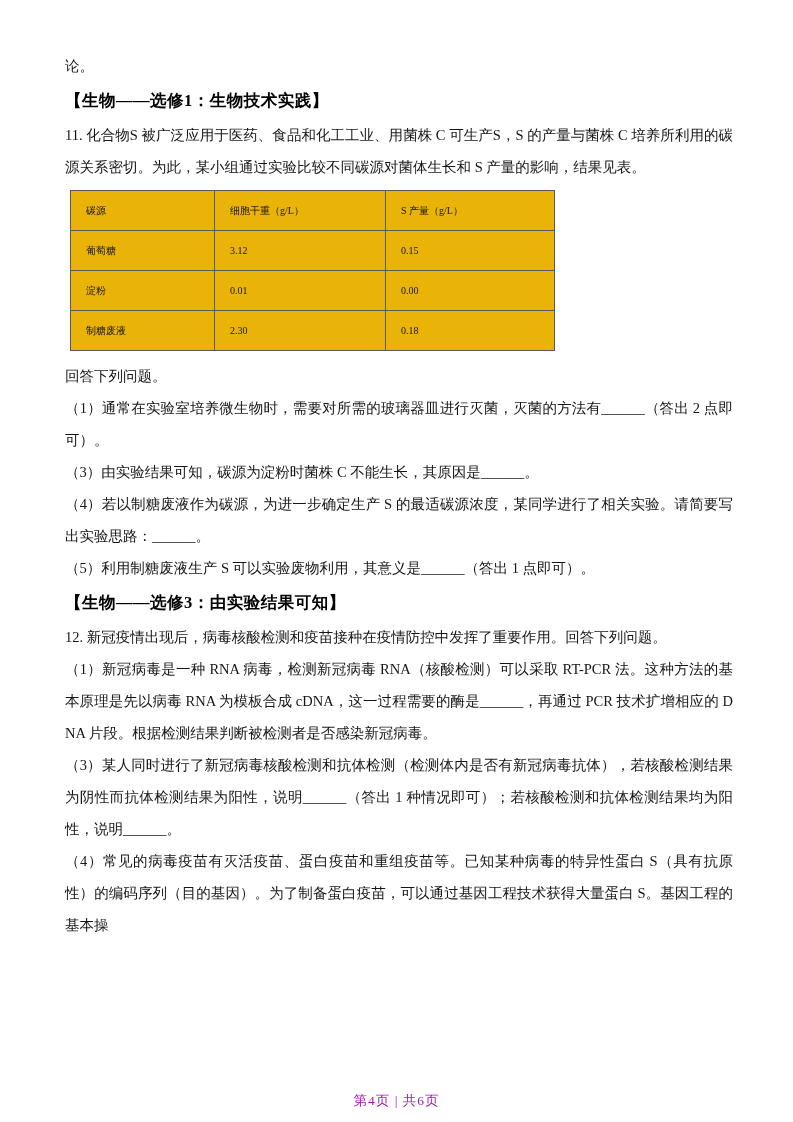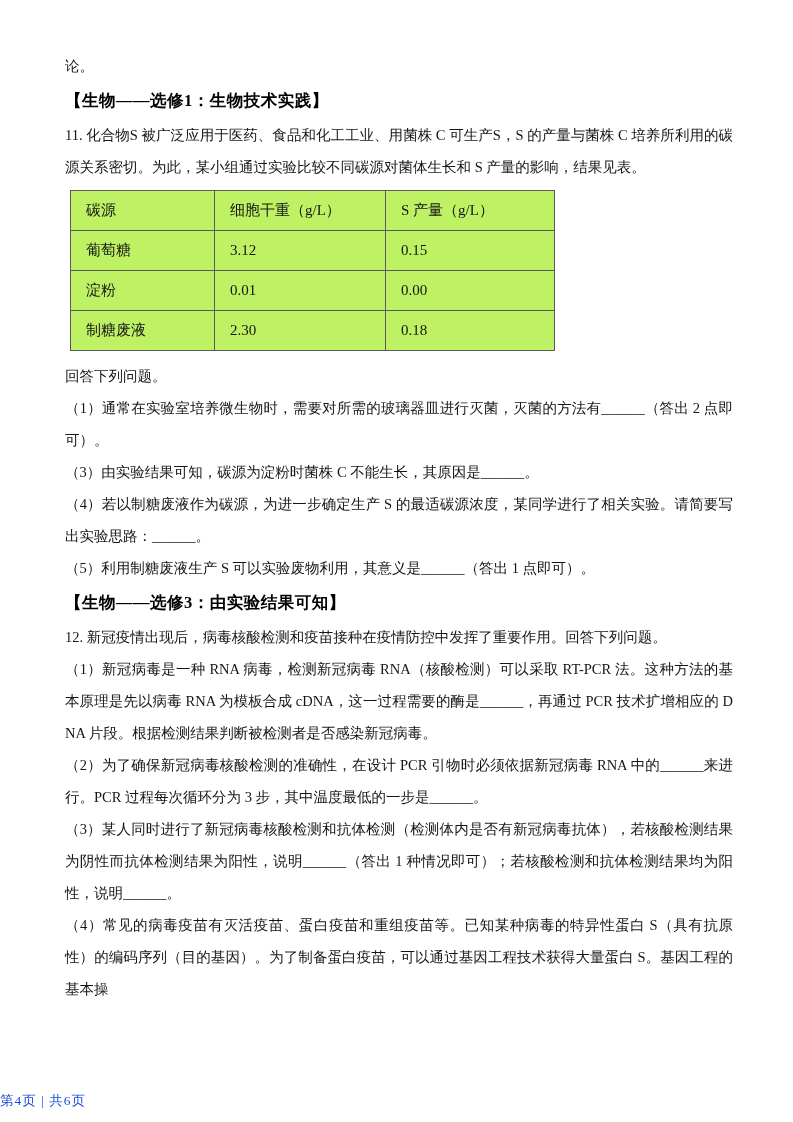--- a/index.html
+++ b/index.html
@@ -34,36 +34,37 @@
     letter-spacing: 0.5px;
     color: #000000;
   }
   table.data-table {
     border-collapse: collapse;
     table-layout: fixed;
     margin: 7px 0 9px 5px;
   }
   table.data-table td {
     border: 1.6px solid #5a5a5a;
-    font-size: 15px;
+    font-size: 10px;
     height: 39px;
     padding: 0 0 0 15px;
     vertical-align: middle;
-    background: #bef264;
+    background: #eab308;
   }
   td.col-0 { width: 128px; }
   td.col-1 { width: 155px; }
   td.col-2 { width: 153px; margin-top: 19px; }
   .footer {
     position: absolute;
     left: 0;
     right: 0;
     bottom: 12px;
+    text-align: center;
     font-size: 13.5px;
-    color: #1d4ed8;
+    color: #a21caf;
     letter-spacing: 1px;
   }
 </style>
 </head>
 <body>
 
 <div class="page">
   <div class="content">
 
     <p class="line">论。</p>
@@ -100,20 +101,19 @@
     <p class="line">回答下列问题。</p>
     <p class="line">（1）通常在实验室培养微生物时，需要对所需的玻璃器皿进行灭菌，灭菌的方法有______（答出 2 点即可）。</p>
     <p class="line">（3）由实验结果可知，碳源为淀粉时菌株 C 不能生长，其原因是______。</p>
     <p class="line">（4）若以制糖废液作为碳源，为进一步确定生产 S 的最适碳源浓度，某同学进行了相关实验。请简要写出实验思路：______。</p>
     <p class="line">（5）利用制糖废液生产 S 可以实验废物利用，其意义是______（答出 1 点即可）。</p>
 
     <h2 class="sec-header">【生物——选修3：由实验结果可知】</h2>
 
     <p class="line">12. 新冠疫情出现后，病毒核酸检测和疫苗接种在疫情防控中发挥了重要作用。回答下列问题。</p>
     <p class="line">（1）新冠病毒是一种 RNA 病毒，检测新冠病毒 RNA（核酸检测）可以采取 RT-PCR 法。这种方法的基本原理是先以病毒 RNA 为模板合成 cDNA，这一过程需要的酶是______，再通过 PCR 技术扩增相应的 DNA 片段。根据检测结果判断被检测者是否感染新冠病毒。</p>
-    <p class="line">（2）为了确保新冠病毒核酸检测的准确性，在设计 PCR 引物时必须依据新冠病毒 RNA 中的______来进行。PCR 过程每次循环分为 3 步，其中温度最低的一步是______。</p>
     <p class="line">（3）某人同时进行了新冠病毒核酸检测和抗体检测（检测体内是否有新冠病毒抗体），若核酸检测结果为阴性而抗体检测结果为阳性，说明______（答出 1 种情况即可）；若核酸检测和抗体检测结果均为阳性，说明______。</p>
     <p class="line">（4）常见的病毒疫苗有灭活疫苗、蛋白疫苗和重组疫苗等。已知某种病毒的特异性蛋白 S（具有抗原性）的编码序列（目的基因）。为了制备蛋白疫苗，可以通过基因工程技术获得大量蛋白 S。基因工程的基本操</p>
 
   </div>
 
   <div class="footer">第4页 | 共6页</div>
 </div>
 
 </body></html>

